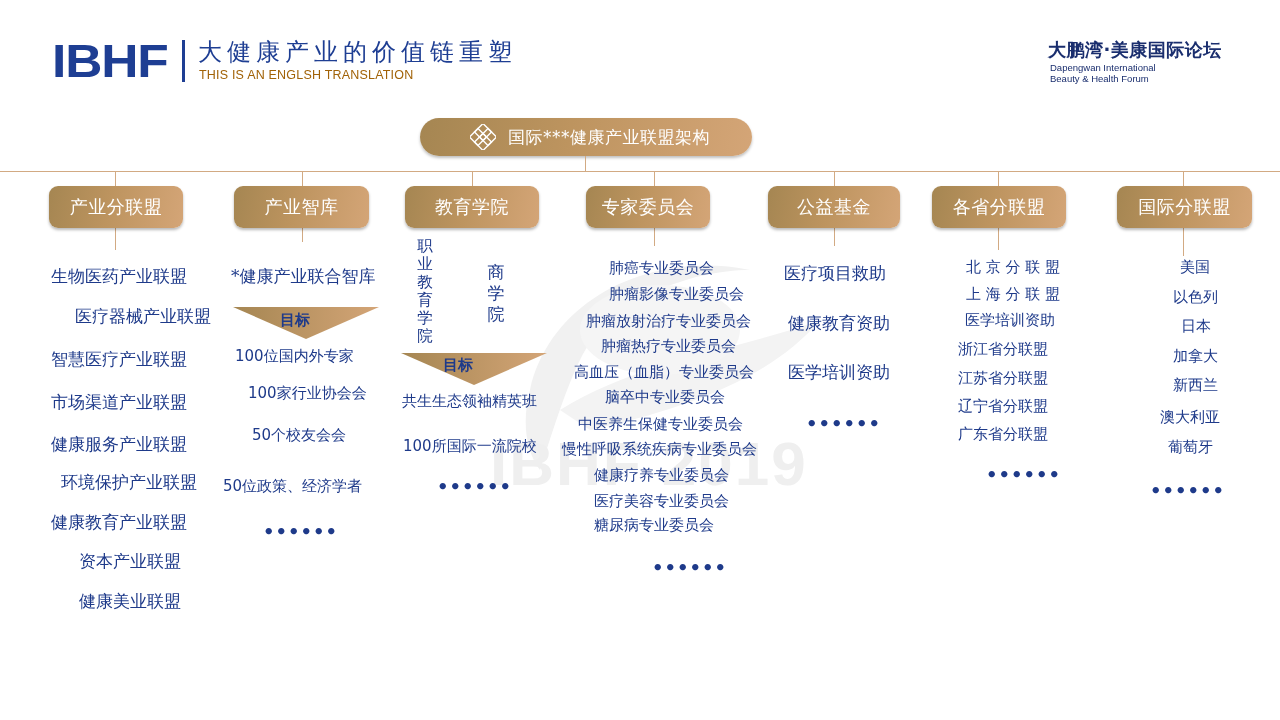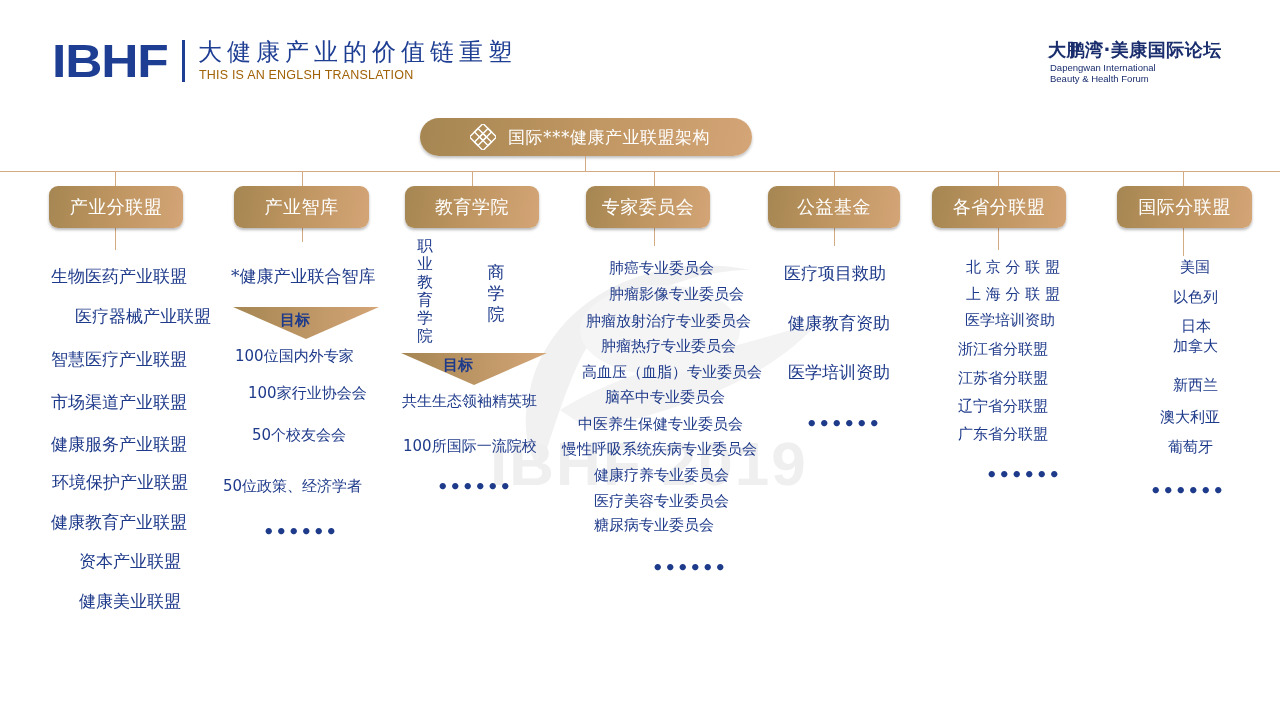--- a/index.html
+++ b/index.html
@@ -115,21 +115,21 @@
 <div class="cat-node" style="left:586px; width:124px;">专家委员会</div>
 <div class="cat-node" style="left:768px; width:132px;">公益基金</div>
 <div class="cat-node" style="left:932px; width:134px;">各省分联盟</div>
 <div class="cat-node" style="left:1117px; width:135px;">国际分联盟</div>
 
 <div class="item" style="left:51px; top:265px;">生物医药产业联盟</div>
 <div class="item" style="left:51px; top:305px;margin-left:24px;">医疗器械产业联盟</div>
 <div class="item" style="left:51px; top:348px;">智慧医疗产业联盟</div>
 <div class="item" style="left:51px; top:391px;">市场渠道产业联盟</div>
 <div class="item" style="left:51px; top:433px;">健康服务产业联盟</div>
-<div class="item" style="left:52px; top:471px;">环境保护产业联盟</div>
+<div class="item" style="left:61px; top:471px;">环境保护产业联盟</div>
 <div class="item" style="left:51px; top:511px;">健康教育产业联盟</div>
 <div class="item" style="left:79px; top:550px;">资本产业联盟</div>
 <div class="item" style="left:79px; top:590px;">健康美业联盟</div>
 
 <div class="item" style="left:231px; top:265px;">*健康产业联合智库</div>
 <svg class="goal-tri" style="left:233px; top:307px;" width="146" height="32" viewBox="0 0 146 32">
   <defs>
       <linearGradient id="g1" x1="0" x2="1">
         <stop offset="0" stop-color="#a58652"></stop>
         <stop offset="1" stop-color="#d4a577"></stop>
@@ -168,21 +168,21 @@
 </svg>
 <div class="goal-label" style="left:443px; top:356px; width:62px;">目标</div>
 <div class="item sm" style="left:402px; top:392px;">共生生态领袖精英班</div>
 <div class="item num" style="left:403px; top:437px;">100所国际一流院校</div>
 <div class="dots" style="left:437px; top:482px;">••••••</div>
 
 <div class="item sm" style="left:609px; top:259px;">肺癌专业委员会</div>
 <div class="item sm" style="left:609px; top:285px;">肿瘤影像专业委员会</div>
 <div class="item sm" style="left:586px; top:312px;">肿瘤放射治疗专业委员会</div>
 <div class="item sm" style="left:601px; top:337px;">肿瘤热疗专业委员会</div>
-<div class="item sm" style="left:574px; top:363px;margin-left:8px;">高血压（血脂）专业委员会</div>
+<div class="item sm" style="left:574px; top:363px;">高血压（血脂）专业委员会</div>
 <div class="item sm" style="left:605px; top:388px;">脑卒中专业委员会</div>
 <div class="item sm" style="left:578px; top:415px;">中医养生保健专业委员会</div>
 <div class="item sm" style="left:562px; top:440px;">慢性呼吸系统疾病专业委员会</div>
 <div class="item sm" style="left:594px; top:466px;">健康疗养专业委员会</div>
 <div class="item sm" style="left:594px; top:492px;">医疗美容专业委员会</div>
 <div class="item sm" style="left:594px; top:516px;">糖尿病专业委员会</div>
 <div class="dots" style="left:652px; top:563px;">••••••</div>
 
 <div class="item" style="left:784px; top:262px;">医疗项目救助</div>
 <div class="item" style="left:788px; top:312px;">健康教育资助</div>
@@ -194,17 +194,17 @@
 <div class="item sm" style="left:965px; top:311px;">医学培训资助</div>
 <div class="item sm" style="left:958px; top:340px;">浙江省分联盟</div>
 <div class="item sm" style="left:958px; top:369px;">江苏省分联盟</div>
 <div class="item sm" style="left:958px; top:397px;">辽宁省分联盟</div>
 <div class="item sm" style="left:958px; top:425px;">广东省分联盟</div>
 <div class="dots" style="left:986px; top:470px;">••••••</div>
 
 <div class="item sm" style="left:1180px; top:258px;">美国</div>
 <div class="item sm" style="left:1173px; top:288px;">以色列</div>
 <div class="item sm" style="left:1181px; top:317px;">日本</div>
-<div class="item sm" style="left:1173px; top:337px;">加拿大</div>
+<div class="item sm" style="left:1173px; top:347px;">加拿大</div>
 <div class="item sm" style="left:1173px; top:376px;">新西兰</div>
 <div class="item sm" style="left:1160px; top:408px;">澳大利亚</div>
 <div class="item sm" style="left:1168px; top:438px;">葡萄牙</div>
 <div class="dots" style="left:1150px; top:486px;">••••••</div>
 
 </body></html>

